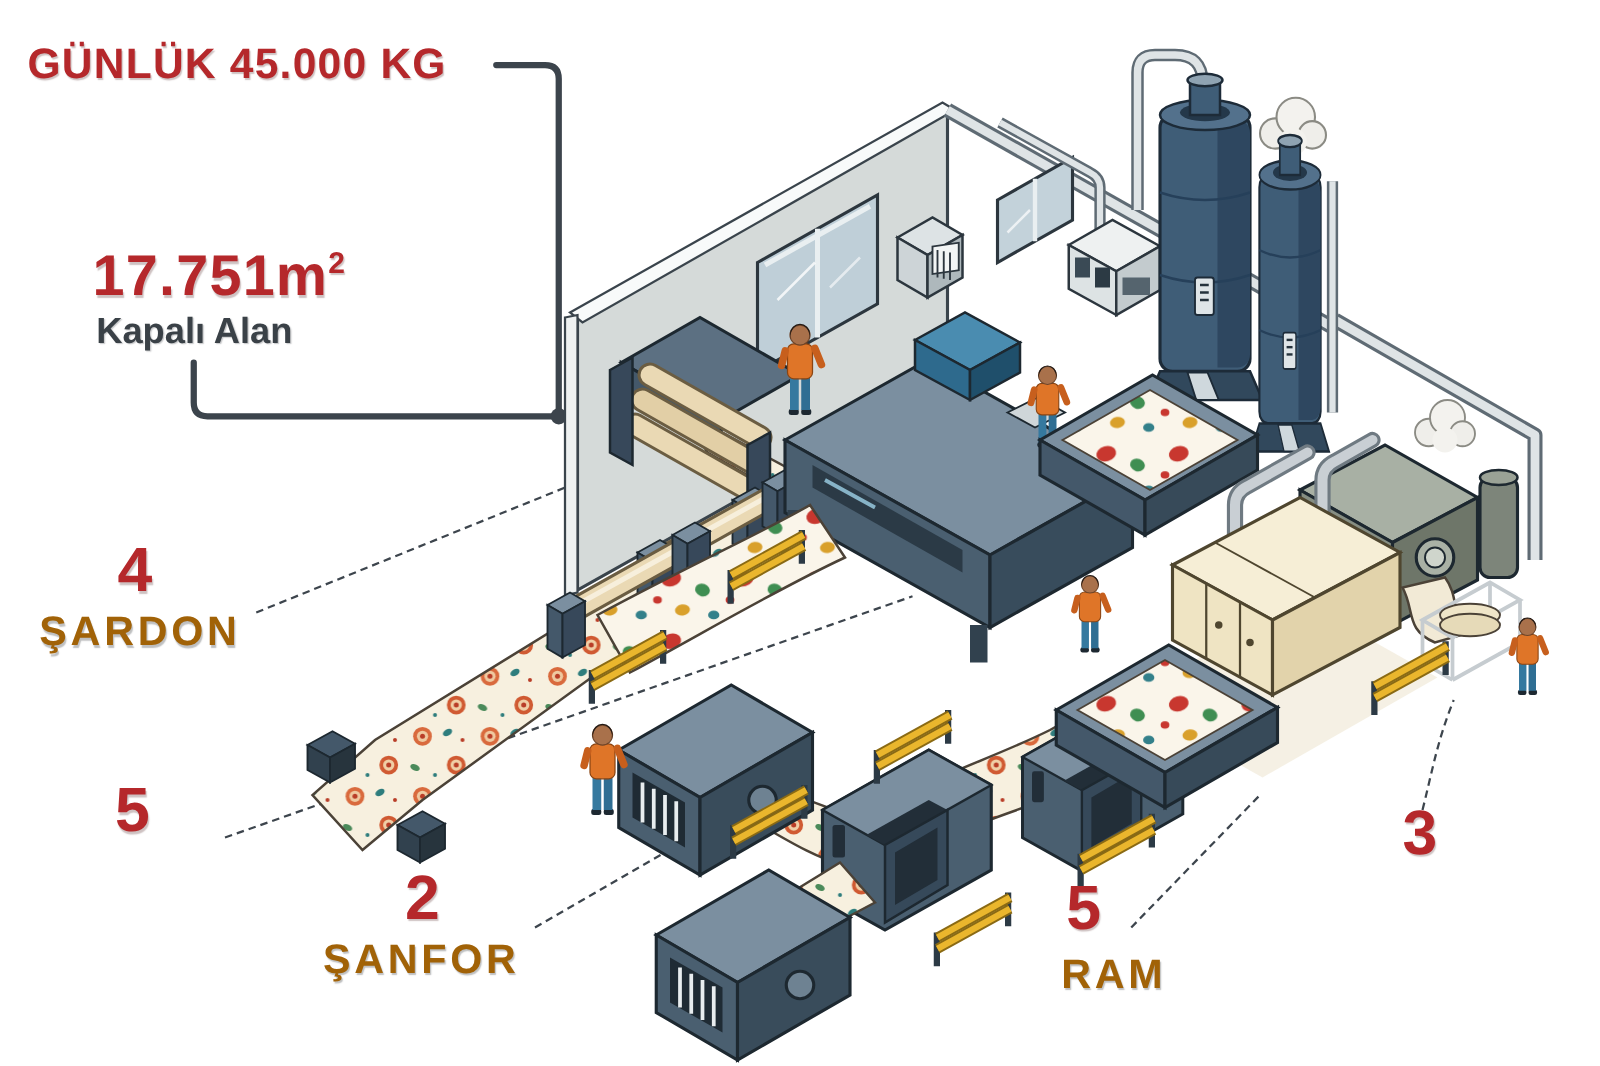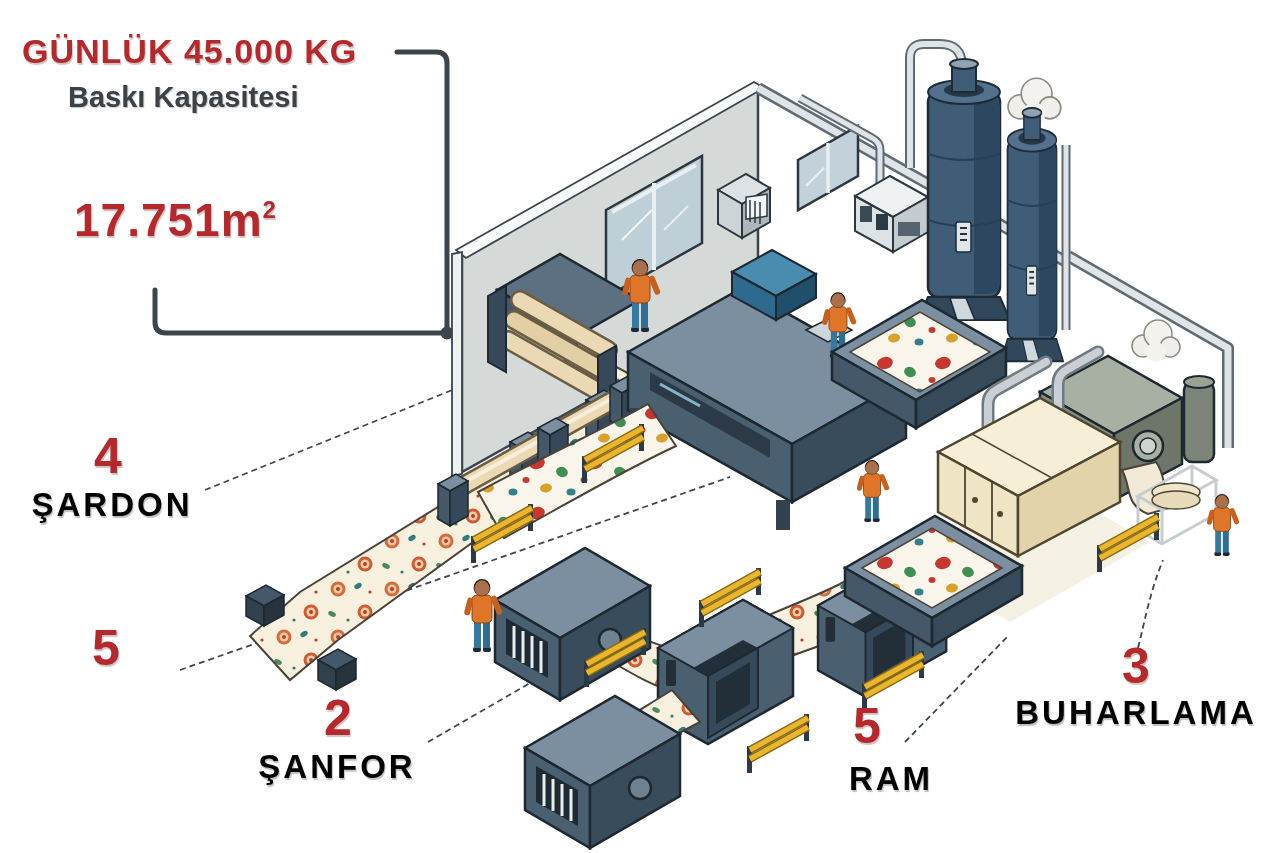--- a/index.html
+++ b/index.html
@@ -1,21 +1,21 @@
 <!DOCTYPE html>
 <html><head>
 <meta charset="utf-8">
 <style>
   html,body{margin:0;padding:0;background:#ffffff;}
   .stage{position:relative;width:1280px;height:853px;background:#ffffff;overflow:hidden;
          font-family:"Liberation Sans","DejaVu Sans",sans-serif;}
   .stage svg{position:absolute;left:0;top:0;}
   .lbl{position:absolute;white-space:nowrap;line-height:1.05;}
   .red{color:#b5282b;font-weight:bold;text-shadow:1px 2px 1px rgba(60,10,10,.25);}
-  .dark{color:#000000;font-weight:bold;text-shadow:1px 2px 1px rgba(20,25,30,.28);}
+  .dark{color:#a16207;font-weight:bold;text-shadow:1px 2px 1px rgba(20,25,30,.28);}
   .cap-value{left:22px;top:34px;font-size:34px;letter-spacing:1px;}
   .cap-label{left:68px;top:82px;font-size:29px;font-weight:600;color:#3a4147;text-shadow:1px 1px 1px rgba(20,25,30,.25);}
   .area-value{left:74px;top:196px;font-size:46px;letter-spacing:1px;}
   .area-value sup{font-size:24px;vertical-align:18px;}
   .area-label{left:77px;top:250px;font-size:29px;font-weight:600;color:#3a4147;text-shadow:1px 1px 1px rgba(20,25,30,.25);}
   .st-num{font-size:50px;text-align:center;}
   .st-name{font-size:33px;text-align:center;letter-spacing:3px;}
 </style>
 </head>
 <body>
@@ -342,31 +342,30 @@
   <use href="#barrier" transform="translate(472,563)"></use>
   <use href="#barrier" transform="translate(585,687)"></use>
   <use href="#barrier" transform="translate(748,773)"></use>
   <use href="#barrier" transform="translate(863,710)"></use>
   <use href="#barrier" transform="translate(1098,572)"></use>
   <use href="#barrier" transform="translate(700,627)"></use>
 </g>
 </svg>
 
 <div class="lbl red cap-value">GÜNLÜK 45.000 KG</div>
-<div class="lbl cap-label">Baskı Kapasitesi</div>
 
 <div class="lbl red area-value"><span>17.751m</span><sup>2</sup></div>
+<div class="lbl area-label">Kapalı Alan</div>
 
 <div class="lbl red st-num" style="left:86px;top:430px;width:44px;">4</div>
 <div class="lbl dark st-name" style="left:14px;top:488px;width:196px;">ŞARDON</div>
 
 <div class="lbl red st-num" style="left:84px;top:622px;width:44px;">5</div>
 
 <div class="lbl red st-num" style="left:316px;top:692px;width:44px;">2</div>
 <div class="lbl dark st-name" style="left:243px;top:750px;width:188px;">ŞANFOR</div>
 
 <div class="lbl red st-num" style="left:845px;top:700px;width:44px;">5</div>
 <div class="lbl dark st-name" style="left:842px;top:762px;width:98px;">RAM</div>
 
 <div class="lbl red st-num" style="left:1114px;top:640px;width:44px;">3</div>
-<div class="lbl dark st-name" style="left:1010px;top:696px;width:252px;">BUHARLAMA</div>
 
 </div>
 
 </body></html>

